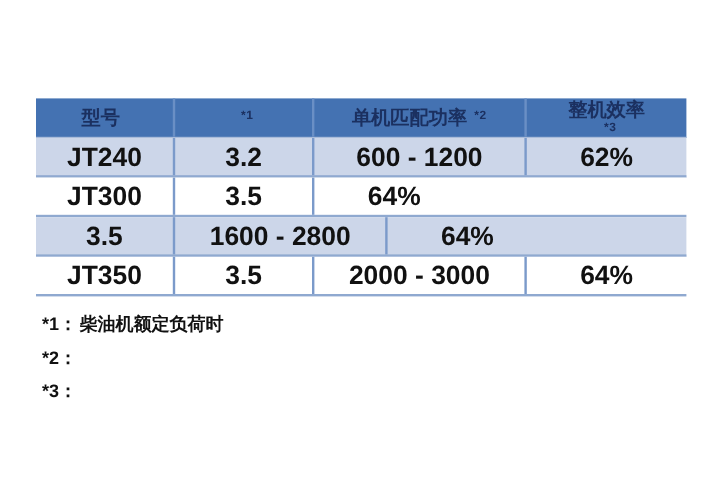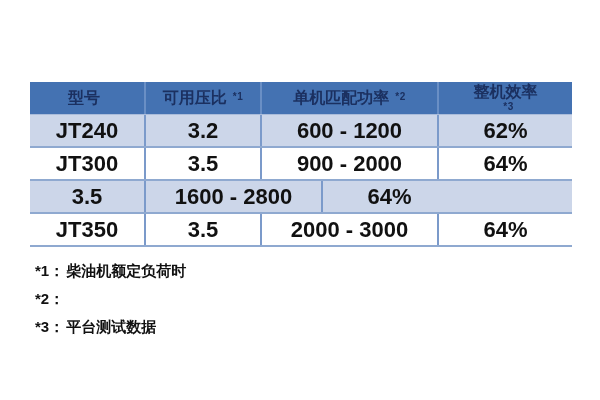--- a/index.html
+++ b/index.html
@@ -72,21 +72,20 @@
 
 <div class="canvas">
 
   <div class="spec-table">
     <div class="thead">
       <div class="th c0">
         <span>型号</span>
           <span class="note"></span>
       </div>
       <div class="th c1">
-        <span>可用压比</span>
           <span class="note">*1</span>
       </div>
       <div class="th c2">
         <span>单机匹配功率</span>
           <span class="note">*2</span>
       </div>
       <div class="th c3">
         <span>整机效率</span>
           <span class="note">*3</span>
       </div>
@@ -95,21 +94,20 @@
     <div class="trow">
       <div class="td c0">JT240</div>
       <div class="td c1">3.2</div>
       <div class="td c2">600 - 1200</div>
       <div class="td c3">62%</div>
     </div>
 
     <div class="trow">
       <div class="td c0">JT300</div>
       <div class="td c1">3.5</div>
-      <div class="td c2">900 - 2000</div>
       <div class="td c3">64%</div>
     </div>
 
     <div class="trow">
       <div class="td c1">3.5</div>
       <div class="td c2">1600 - 2800</div>
       <div class="td c3">64%</div>
     </div>
 
     <div class="trow">
@@ -123,17 +121,16 @@
   <div class="footnotes">
     <div class="fn">
       <span class="marker">*1：</span>
       <span>柴油机额定负荷时</span>
     </div>
     <div class="fn">
       <span class="marker">*2：</span>
     </div>
     <div class="fn">
       <span class="marker">*3：</span>
-      <span>平台测试数据</span>
     </div>
   </div>
 
 </div>
 
 </body></html>

